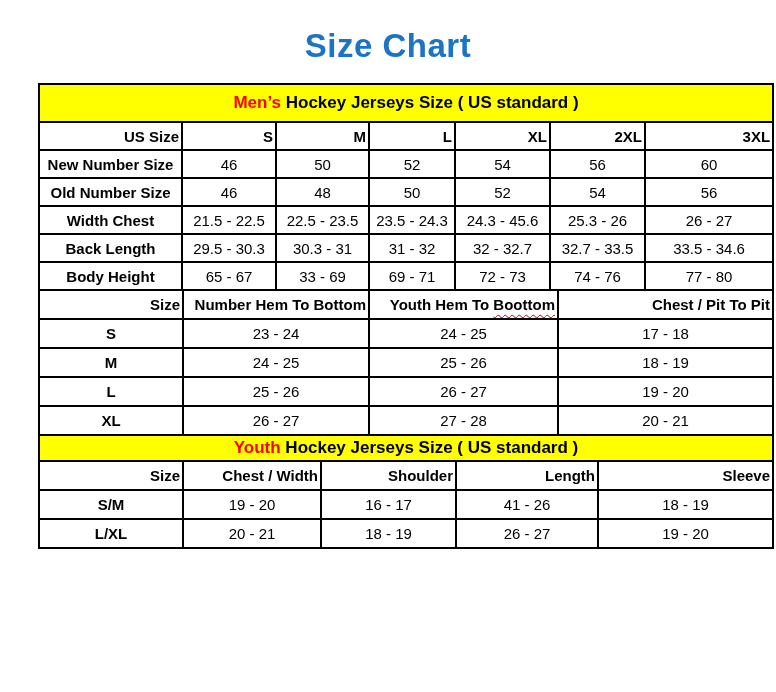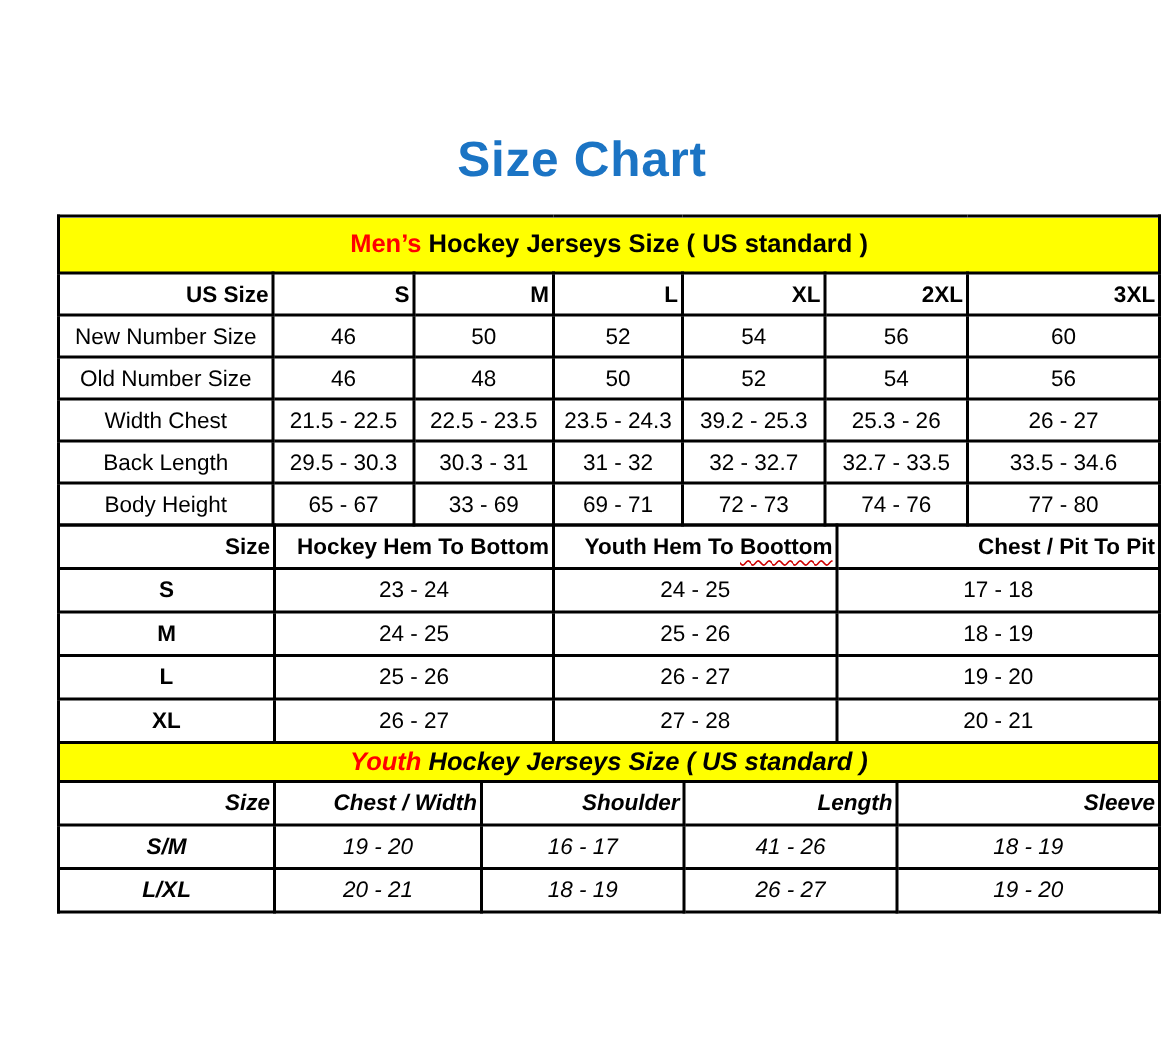--- a/index.html
+++ b/index.html
@@ -8,21 +8,21 @@
     --band-red:#FF0000;
     --squiggle-red:#CC0000;
   }
   html,body{margin:0;padding:0;background:#fff;}
   body{
     width:776px;height:692px;overflow:hidden;
     font-family:"Liberation Sans",sans-serif;color:#000;
   }
   .page{position:relative;width:776px;height:692px;background:#fff;}
   h1.page-title{
-    margin:0;padding-top:88px;height:40px;line-height:36px;
+    margin:0;padding-top:28px;height:40px;line-height:36px;
     text-align:center;font-size:33px;font-weight:bold;
     color:var(--title-blue);letter-spacing:0.5px;
   }
   .tables{width:734px;margin:15px 0 0 38px;}
   table{
     border-collapse:collapse;table-layout:fixed;width:734px;
     font-size:15px;
   }
   table + table{margin-top:-2px;}
   th,td{
@@ -32,22 +32,22 @@
   th{font-weight:bold;text-align:right;}
   td.band-cell{
     background:var(--band-yellow);font-weight:bold;font-size:17px;
   }
   td.band-cell .hl{color:var(--band-red);}
   .t-mens .band-cell{height:36px;}
   .t-mens th,.t-mens td{height:26px;}
   .t-womens .band-cell{height:34px;}
   .t-womens th,.t-womens td{height:27px;}
   .t-youth .band-cell{height:24px;}
-  .t-youth th,.t-youth td{height:27px;font-style:italic;}
-  td.rowlabel{font-weight:normal;}
+  .t-youth th,.t-youth td{height:27px;}
+  td.rowlabel{font-weight:bold;}
   td.rowlabel-bold{font-weight:bold;}
   .squiggle{
     text-decoration-line:underline;
     text-decoration-style:wavy;
     text-decoration-color:var(--squiggle-red);
     text-decoration-thickness:1px;
     text-underline-offset:4px;
   }
 </style>
 </head>
@@ -98,21 +98,21 @@
           <td>50</td>
           <td>52</td>
           <td>54</td>
           <td>56</td>
         </tr>
         <tr>
           <td class="rowlabel">Width Chest</td>
           <td>21.5 - 22.5</td>
           <td>22.5 - 23.5</td>
           <td>23.5 - 24.3</td>
-          <td>39.2 - 25.3</td>
+          <td>24.3 - 45.6</td>
           <td>25.3 - 26</td>
           <td>26 - 27</td>
         </tr>
         <tr>
           <td class="rowlabel">Back Length</td>
           <td>29.5 - 30.3</td>
           <td>30.3 - 31</td>
           <td>31 - 32</td>
           <td>32 - 32.7</td>
           <td>32.7 - 33.5</td>
@@ -133,21 +133,21 @@
     <table class="t-womens">
       <colgroup>
         <col style="width:144px">
           <col style="width:186px">
         <col style="width:189px">
           <col style="width:215px">
       </colgroup>
       <tbody>
         <tr>
           <th>Size</th>
-          <th>Hockey Hem To Bottom</th>
+          <th>Number Hem To Bottom</th>
           <th><span>Youth Hem To </span><span class="squiggle">Boottom</span></th>
           <th>Chest / Pit To Pit</th>
         </tr>
         <tr>
           <td class="rowlabel-bold">S</td>
           <td>23 - 24</td>
           <td>24 - 25</td>
           <td>17 - 18</td>
         </tr>
         <tr>

